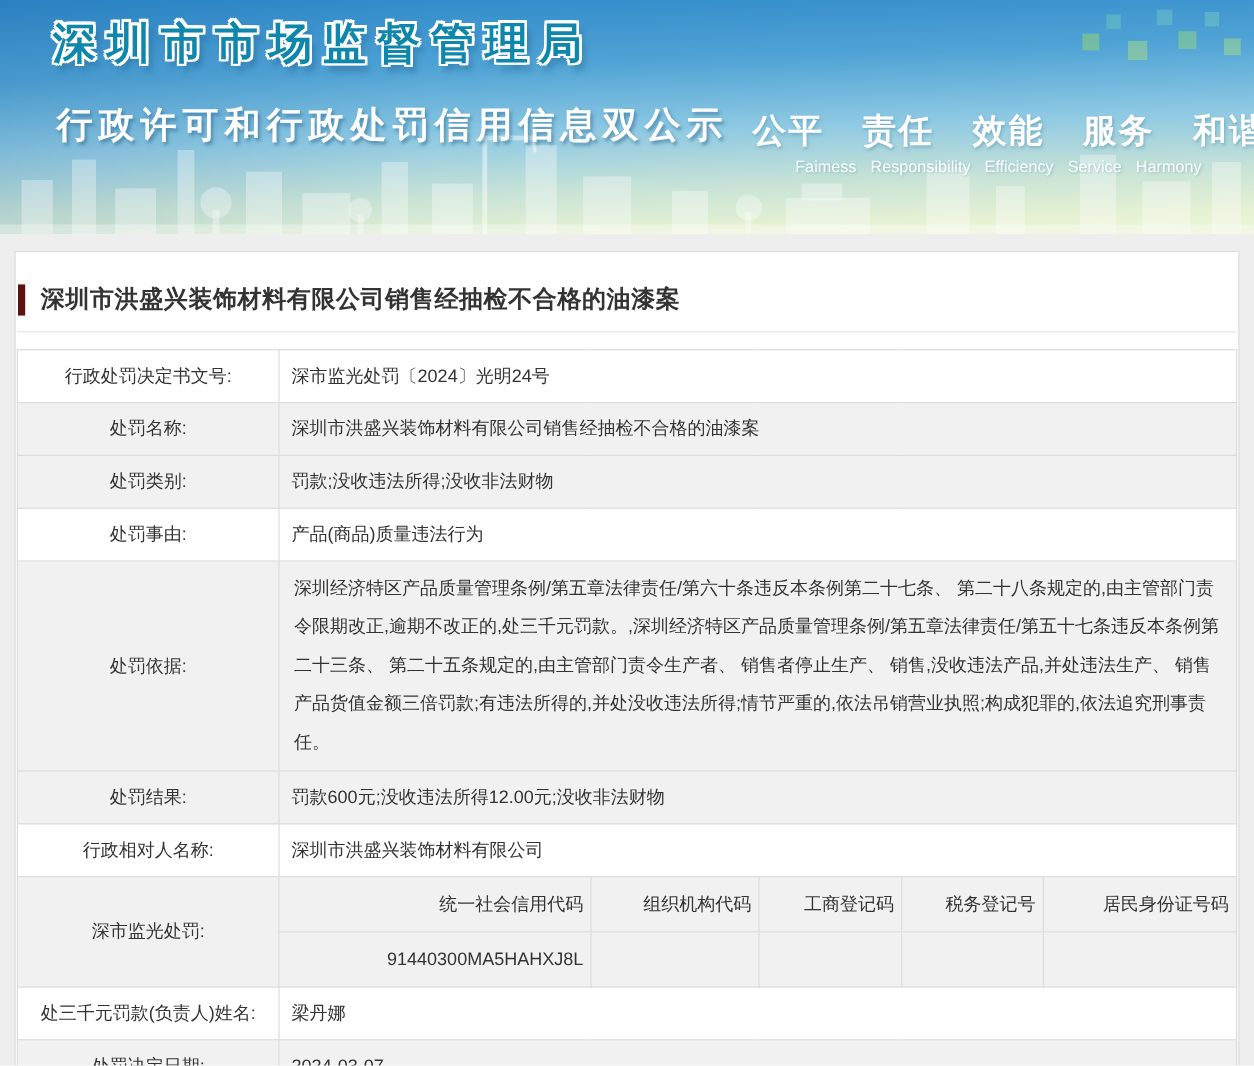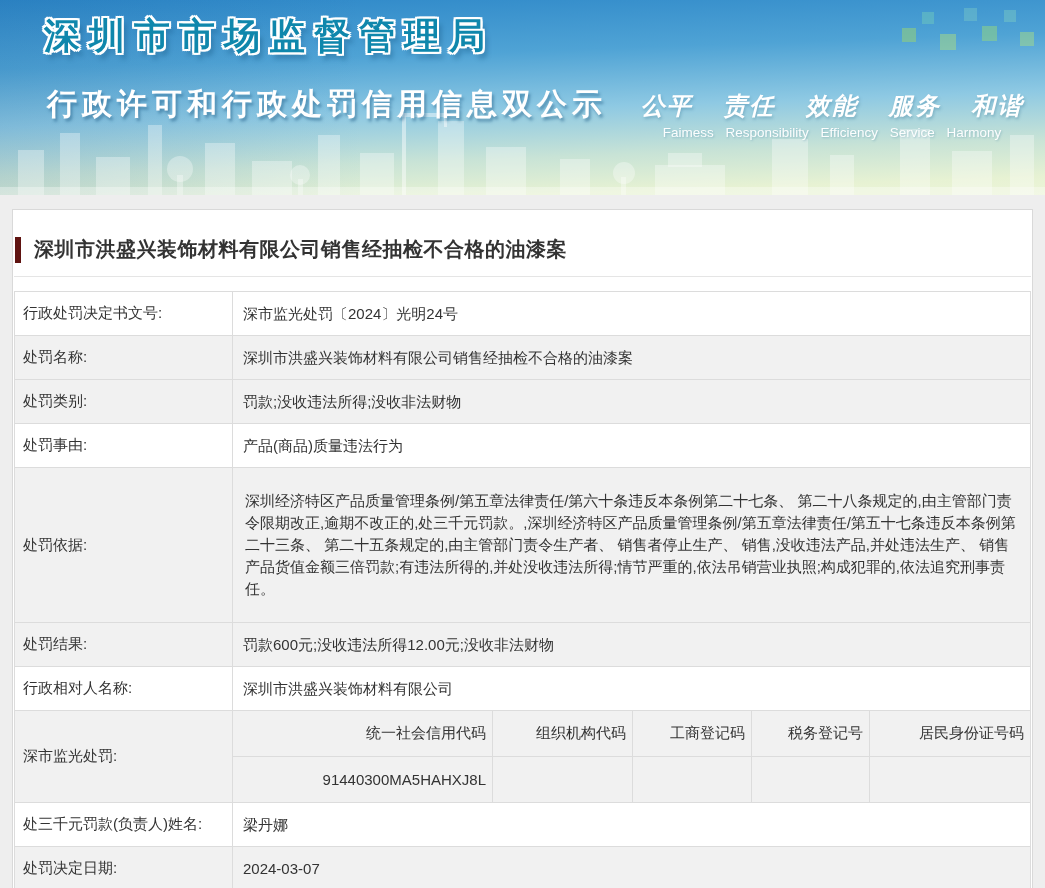--- a/index.html
+++ b/index.html
@@ -22,22 +22,22 @@
                  0 -2px 0 #fff,0 2px 0 #fff,-2px 0 0 #fff,2px 0 0 #fff,
                  4px 6px 5px rgba(10,70,110,.40);
   }
   .banner-subtitle{
     position:absolute;left:47px;top:84px;
     font-size:30px;font-weight:bold;letter-spacing:5px;color:#ffffff;white-space:nowrap;
     text-shadow:2px 3px 3px rgba(40,100,140,.55);
   }
   .slogans{position:absolute;right:8px;top:90px;width:410px;text-align:center;}
   .slogan-cn{
-    font-size:24px;font-weight:bold;color:#fff;letter-spacing:2px;word-spacing:22px;
-    text-shadow:1px 2px 3px rgba(70,130,160,.45);white-space:nowrap;font-style:italic;
+    font-size:28px;font-weight:bold;color:#fff;letter-spacing:2px;word-spacing:22px;
+    text-shadow:1px 2px 3px rgba(70,130,160,.45);white-space:nowrap;
   }
   .slogan-en{
     margin-top:3px;font-size:13.5px;color:rgba(255,255,255,.97);word-spacing:8px;
     text-shadow:1px 1px 2px rgba(70,130,160,.35);white-space:nowrap;
   }
   .mosaic{position:absolute;}
   
   .card{
     margin:14px 12px 0 12px;background:#fff;border:1px solid #d9d9d9;
     min-height:678px;padding:0 1px;
@@ -46,23 +46,23 @@
   .accent-bar{width:6px;height:26px;background:#5f1311;flex:0 0 auto;}
   .case-title{font-size:20px;font-weight:bold;color:#333;letter-spacing:.5px;}
   .rule{border-bottom:1px solid #e5e5e5;margin:13px 0 14px 0;}
   
   table.ptable{
     width:100%;border-collapse:collapse;table-layout:fixed;
     font-size:15px;color:#333;margin-bottom:10px;
   }
   .ptable td{border:1px solid #dcdcdc;vertical-align:middle;word-break:break-all;}
   .ptable tr.shaded{background:#f1f1f1;}
-  .ptable td.lbl{text-align:left;padding:12px 8px;}
+  .ptable td.lbl{text-align:center;padding:12px 8px;}
   .ptable td.val{text-align:left;padding:12px 10px;line-height:19px;}
-  .ptable td.val.multi{line-height:22px;padding:22px 12px;margin-top:20px;}
+  .ptable td.val.multi{line-height:32px;padding:7px 12px;margin-top:20px;}
   .ptable tr.single{height:43px;}
   .ptable tr.code-row{height:46px;}
   .ptable td.code-c{text-align:right;padding:10px 6px;}
 </style>
 </head>
 <body>
 
 <div class="banner">
   <div class="banner-shade"></div>
 

